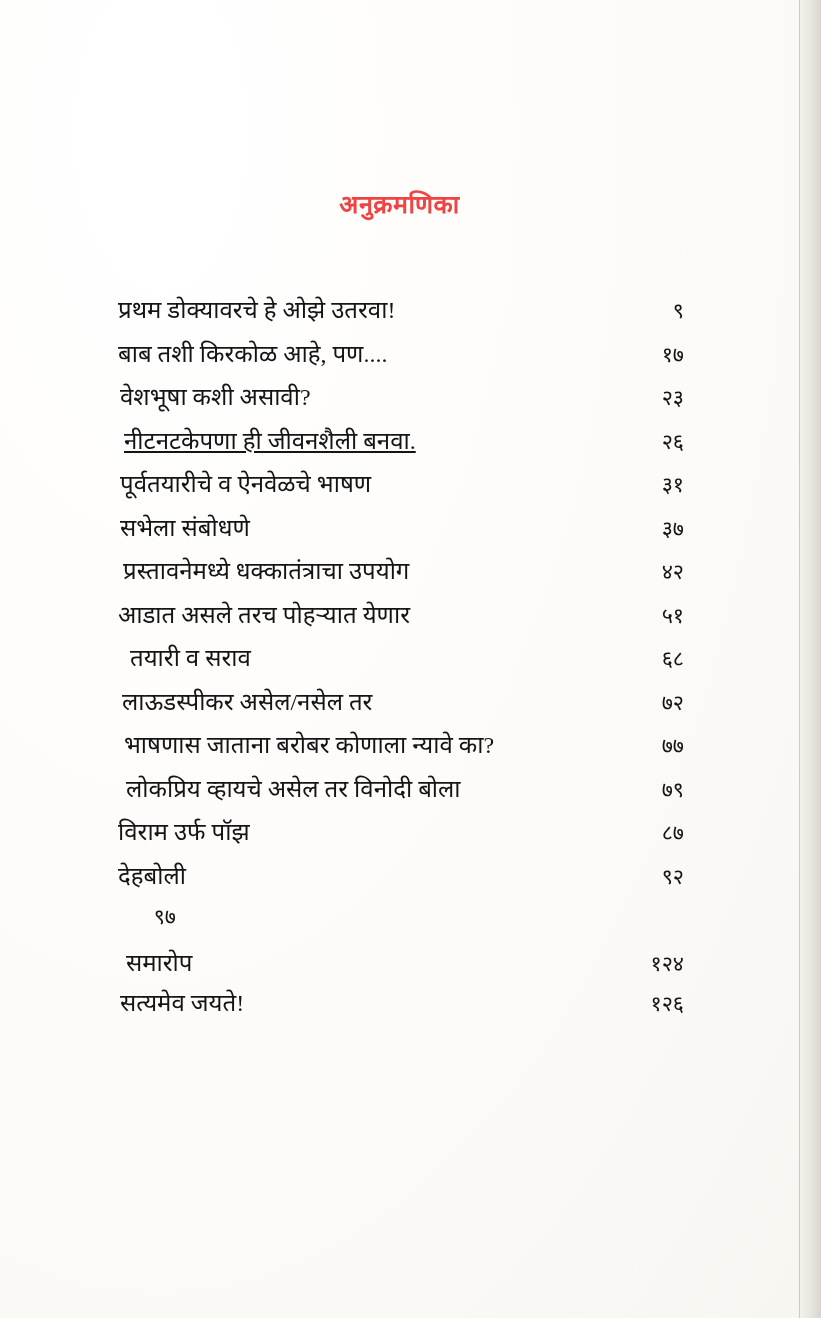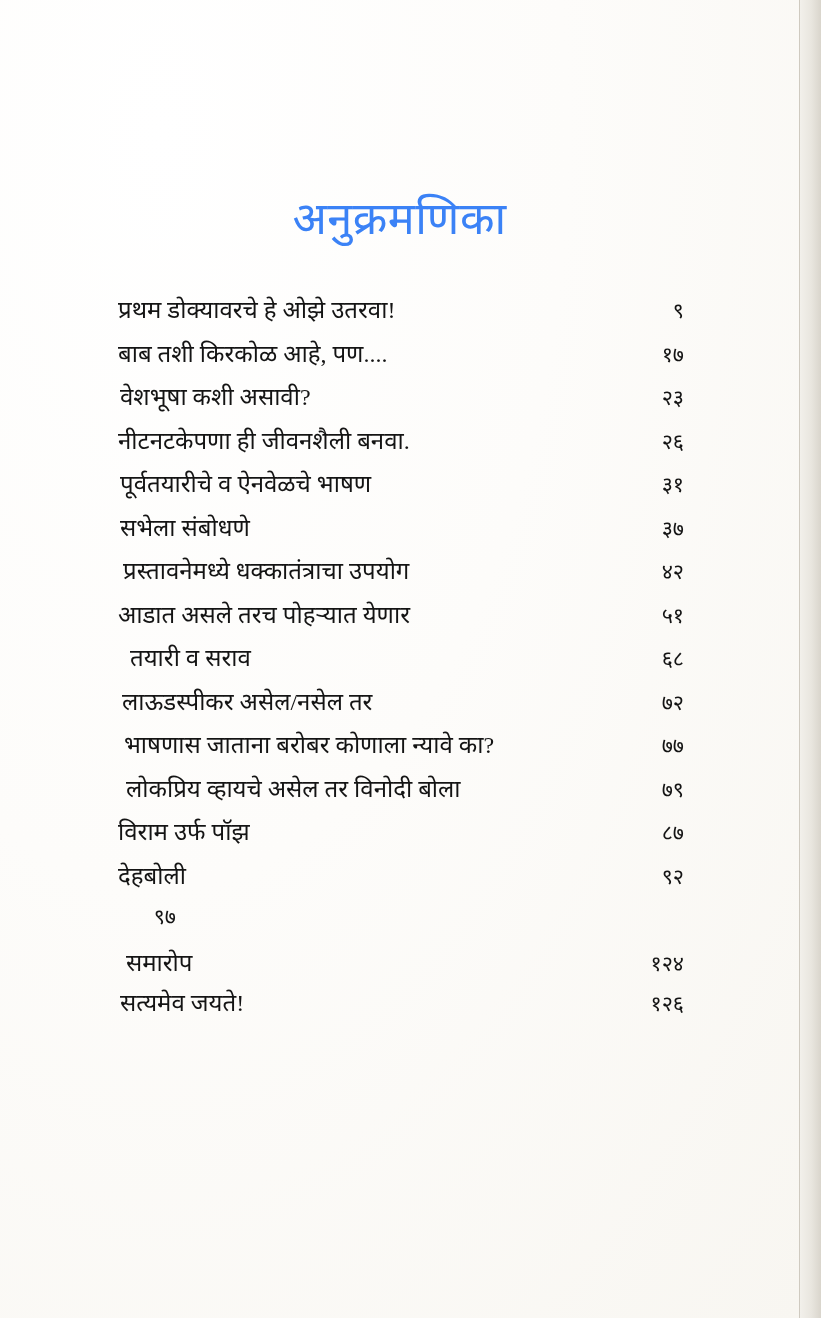--- a/index.html
+++ b/index.html
@@ -47,23 +47,23 @@
     background:
       radial-gradient(ellipse at 20% 10%, #ffffff 0%, #fdfcfa 45%, #f8f6f1 100%);
   }
 
   .toc-title {
     position: absolute;
     left: 0;
     top: 186px;
     width: 799px;
     text-align: center;
-    font-size: 45px;
-    font-weight: 400;
-    color: #3b82f6;
+    font-size: 25px;
+    font-weight: 700;
+    color: #ef4444;
     letter-spacing: 0.5px;
     font-family: "Liberation Serif", serif;
   }
 
   .toc-list {
     position: absolute;
     left: 118px;
     top: 292px;
     width: 566px;
   }
@@ -85,21 +85,21 @@
     color: #141414;
     min-width: 58px;
     text-align: right;
     font-family: "Liberation Serif", serif;
   }
 
   
   .toc-row:nth-child(1)  .label { margin-left: 0px; }
   .toc-row:nth-child(2)  .label { margin-left: 0px; }
   .toc-row:nth-child(3)  .label { margin-left: 2px; }
-  .toc-row:nth-child(4)  .label { margin-left: 0px; }
+  .toc-row:nth-child(4)  .label { margin-left: 6px; text-decoration: underline; }
   .toc-row:nth-child(5)  .label { margin-left: 2px; text-align: right; }
   .toc-row:nth-child(6)  .label { margin-left: 2px; }
   .toc-row:nth-child(7)  .label { margin-left: 5px; }
   .toc-row:nth-child(8)  .label { margin-left: 0px; }
   .toc-row:nth-child(9)  .label { margin-left: 12px; }
   .toc-row:nth-child(10) .label { margin-left: 4px; }
   .toc-row:nth-child(11) .label { margin-left: 6px; }
   .toc-row:nth-child(12) .label { margin-left: 8px; }
   .toc-row:nth-child(13) .label { margin-left: 0px; }
   .toc-row:nth-child(14) .label { margin-left: 0px; }

